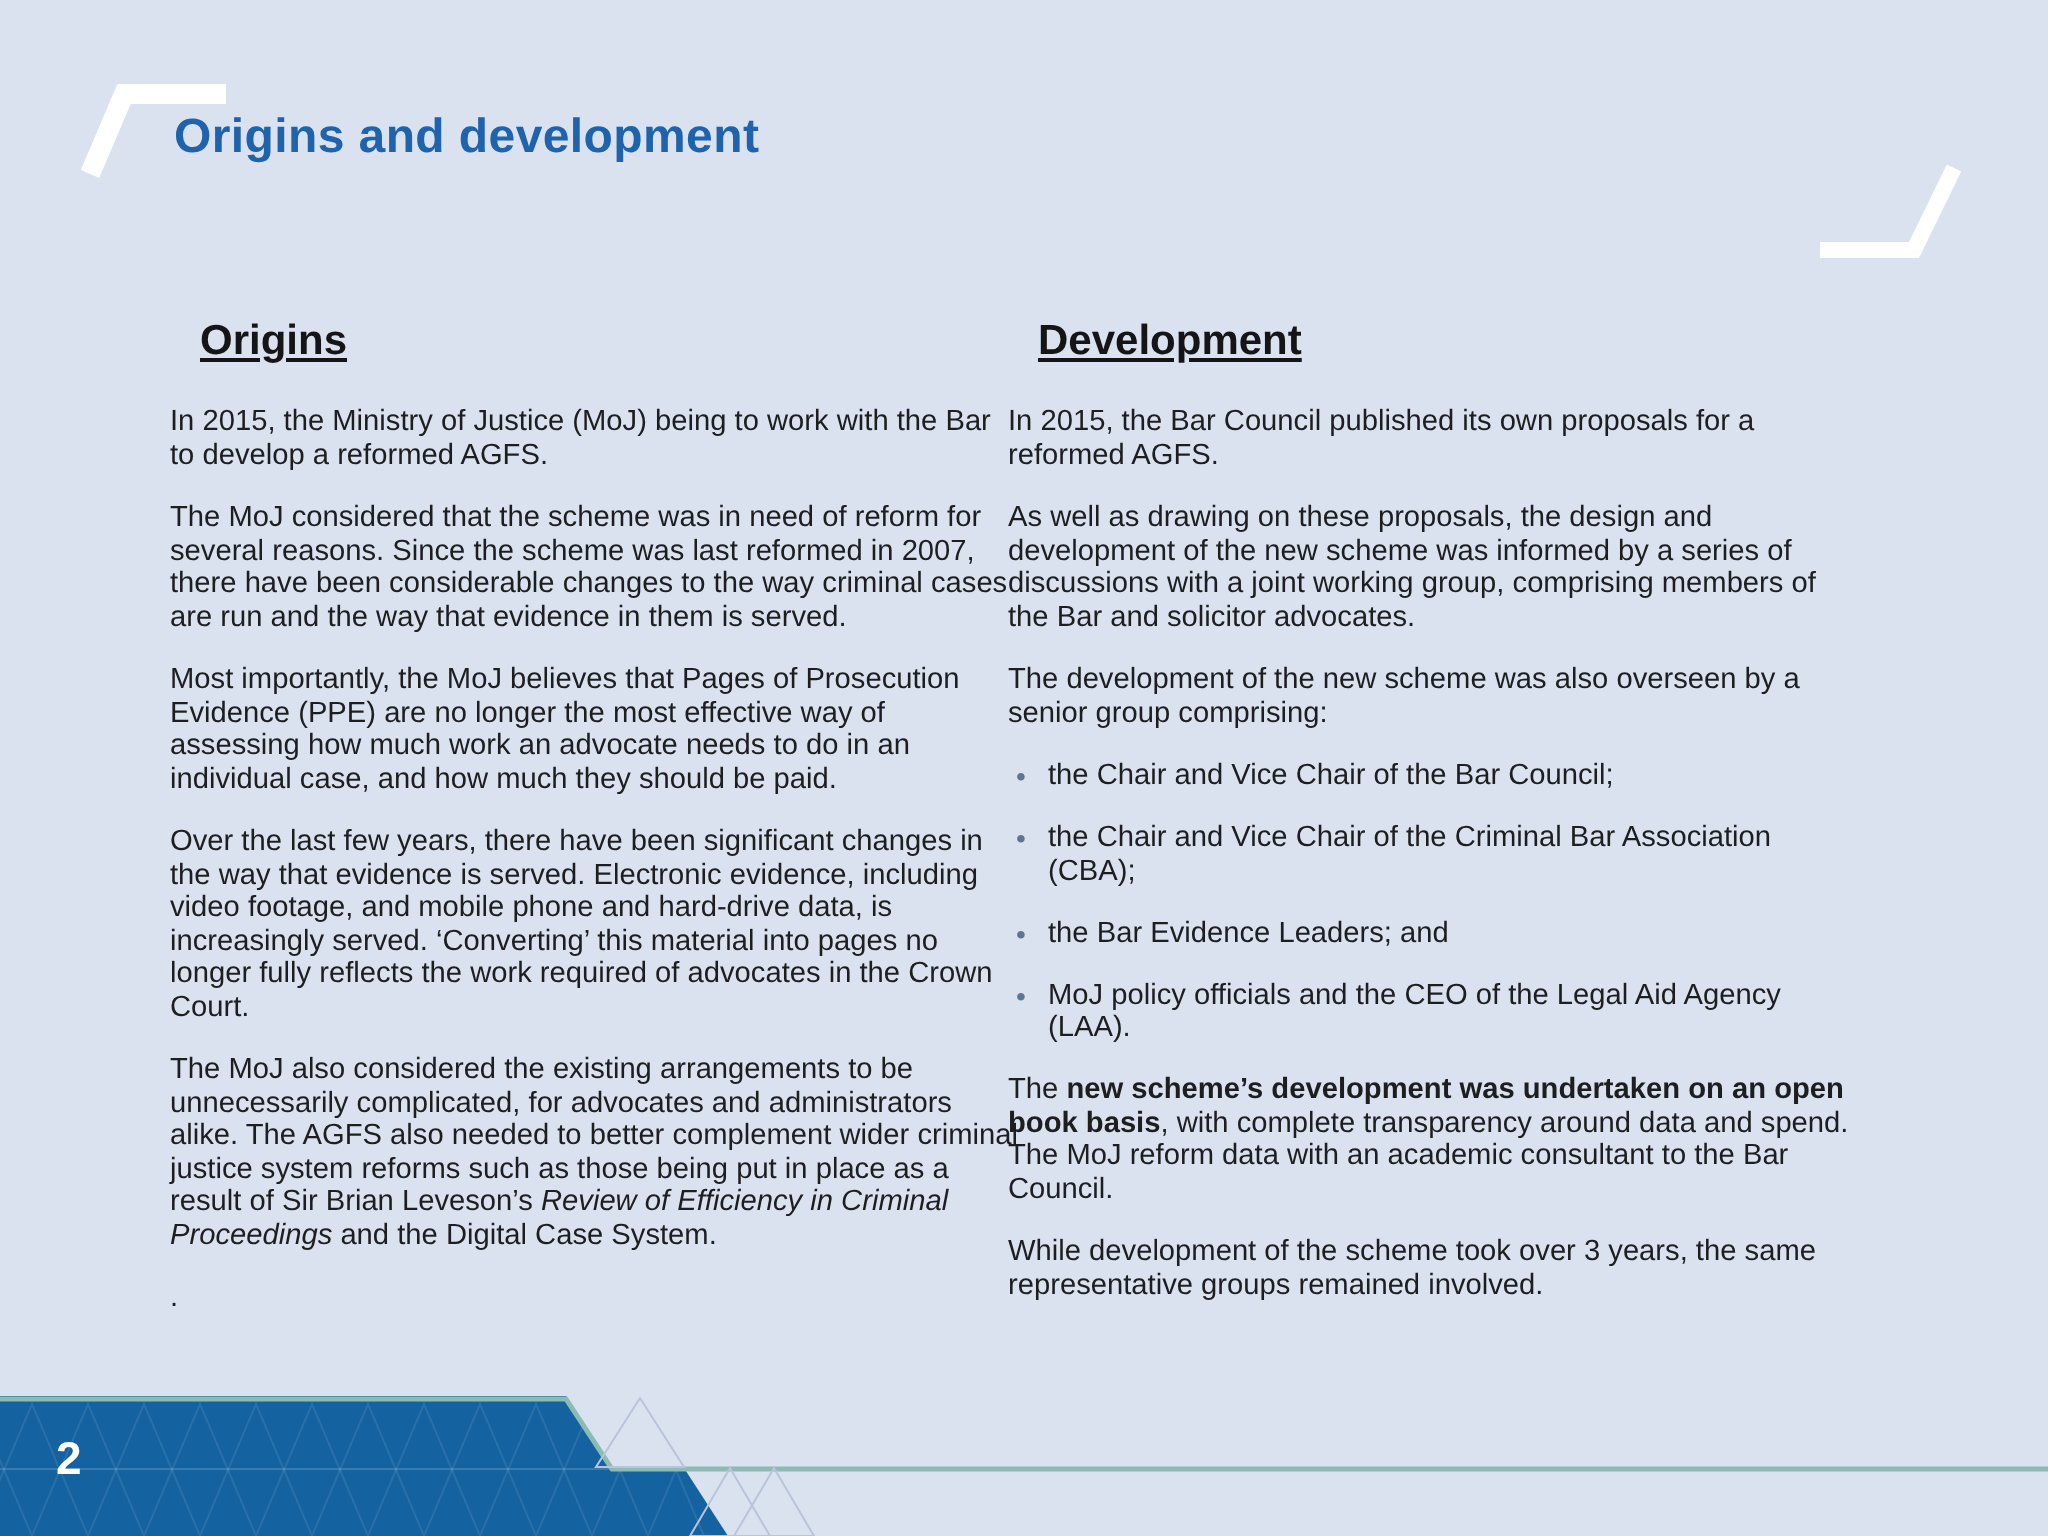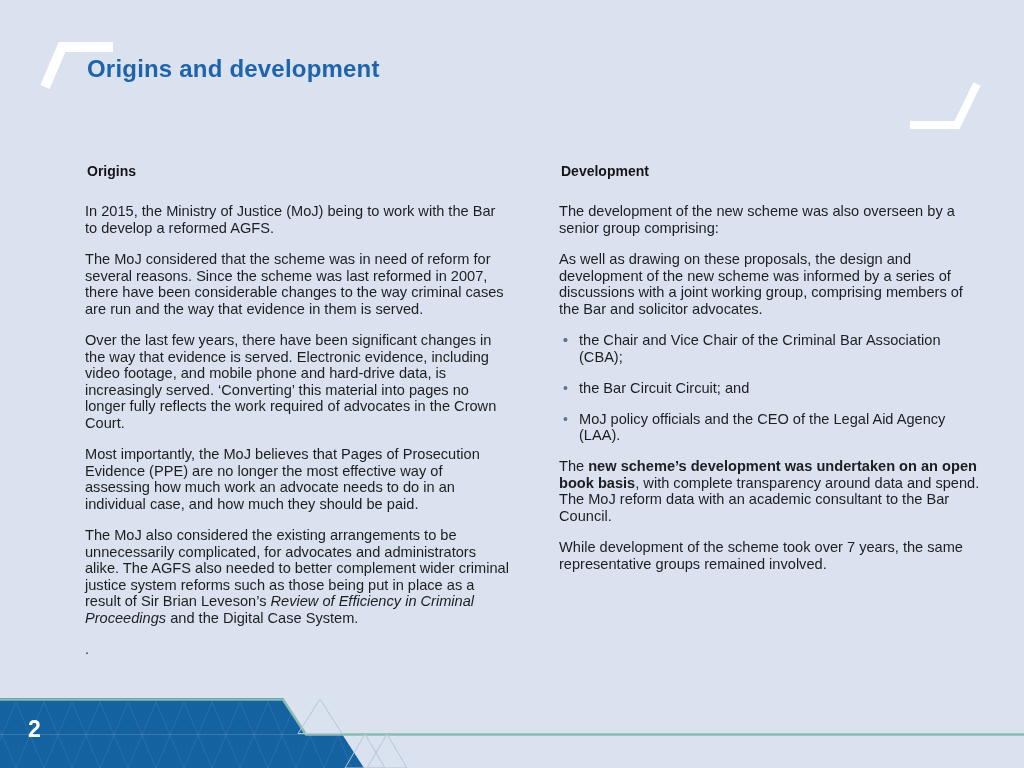--- a/index.html
+++ b/index.html
@@ -26,28 +26,29 @@
   .decor-tl { left: 30px; top: 30px; }
   .decor-tr { left: 895px; top: 70px; }
 
   .col {
     position: absolute;
     top: 161px;
     width: 424px;
     color: #1d1e20;
   }
   .col-left  { left: 85px; }
-  .col-right { left: 559px; }
+  .col-right { left: 504px; }
 
   .col-heading {
-    margin: 0 0 22px 2px;
-    font-size: 14px;
+    margin: 0 0 22px 15px;
+    font-size: 21px;
     line-height: 20px;
     font-weight: 700;
     color: #151517;
+    text-decoration: underline;
   }
 
   .para {
     font-size: 14.6px;
     line-height: 16.5px;
     margin: 0 0 15px 0;
   }
   .para.bullet {
     position: relative;
     padding-left: 20px;
@@ -88,38 +89,39 @@
     <polyline points="910,125 957,125 977,84" fill="none" stroke="#ffffff" stroke-width="8" stroke-linejoin="miter" stroke-linecap="butt"></polyline>
   </svg>
 
   <h1 class="slide-title">Origins and development</h1>
 
   <section class="col col-left">
     <h2 class="col-heading">Origins</h2>
     <div>
         <div class="para"><span>In 2015, the Ministry of Justice (MoJ) being to work with the Bar to develop a reformed AGFS.</span></div>
         <div class="para"><span>The MoJ considered that the scheme was in need of reform for several reasons. Since the scheme was last reformed in 2007, there have been considerable changes to the way criminal cases are run and the way that evidence in them is served.</span></div>
+        <div class="para"><span>Most importantly, the MoJ believes that Pages of Prosecution Evidence (PPE) are no longer the most effective way of assessing how much work an advocate needs to do in an individual case, and how much they should be paid.</span></div>
         <div class="para"><span>Over the last few years, there have been significant changes in the way that evidence is served. Electronic evidence, including video footage, and mobile phone and hard-drive data, is increasingly served. ‘Converting’ this material into pages no longer fully reflects the work required of advocates in the Crown Court.</span></div>
-        <div class="para"><span>Most importantly, the MoJ believes that Pages of Prosecution Evidence (PPE) are no longer the most effective way of assessing how much work an advocate needs to do in an individual case, and how much they should be paid.</span></div>
         <div class="para"><span>The MoJ also considered the existing arrangements to be unnecessarily complicated, for advocates and administrators alike. The AGFS also needed to better complement wider criminal justice system reforms such as those being put in place as a result of Sir Brian Leveson’s </span><span class="seg-i">Review of Efficiency in Criminal Proceedings</span><span> and the Digital Case System.</span></div>
         <div class="para"><span>.</span></div>
       </div>
   </section>
 
   <section class="col col-right">
     <h2 class="col-heading">Development</h2>
     <div>
+        <div class="para"><span>In 2015, the Bar Council published its own proposals for a reformed AGFS.</span></div>
+        <div class="para"><span>As well as drawing on these proposals, the design and development of the new scheme was informed by a series of discussions with a joint working group, comprising members of the Bar and solicitor advocates.</span></div>
         <div class="para"><span>The development of the new scheme was also overseen by a senior group comprising:</span></div>
-        <div class="para"><span>As well as drawing on these proposals, the design and development of the new scheme was informed by a series of discussions with a joint working group, comprising members of the Bar and solicitor advocates.</span></div>
-        <div class="para bullet"><span class="dot">•</span></div>
+        <div class="para bullet"><span class="dot">•</span><span>the Chair and Vice Chair of the Bar Council;</span></div>
         <div class="para bullet"><span class="dot">•</span><span>the Chair and Vice Chair of the Criminal Bar Association (CBA);</span></div>
-        <div class="para bullet"><span class="dot">•</span><span>the Bar Circuit Circuit; and</span></div>
+        <div class="para bullet"><span class="dot">•</span><span>the Bar Evidence Leaders; and</span></div>
         <div class="para bullet"><span class="dot">•</span><span>MoJ policy officials and the CEO of the Legal Aid Agency (LAA).</span></div>
         <div class="para"><span>The </span><span class="seg-b">new scheme’s development was undertaken on an open book basis</span><span>, with complete transparency around data and spend. The MoJ reform data with an academic consultant to the Bar Council.</span></div>
-        <div class="para"><span>While development of the scheme took over 7 years, the same representative groups remained involved.</span></div>
+        <div class="para"><span>While development of the scheme took over 3 years, the same representative groups remained involved.</span></div>
       </div>
   </section>
 
   <svg class="footer-band" width="1024" height="70" viewBox="0 0 1024 70">
     <defs>
       <clipPath id="bandclip">
         <polygon points="0,0 283,0 306,36 0,36"></polygon>
         <polygon points="0,36 342,36 364,70 0,70"></polygon>
       </clipPath>
     </defs>

